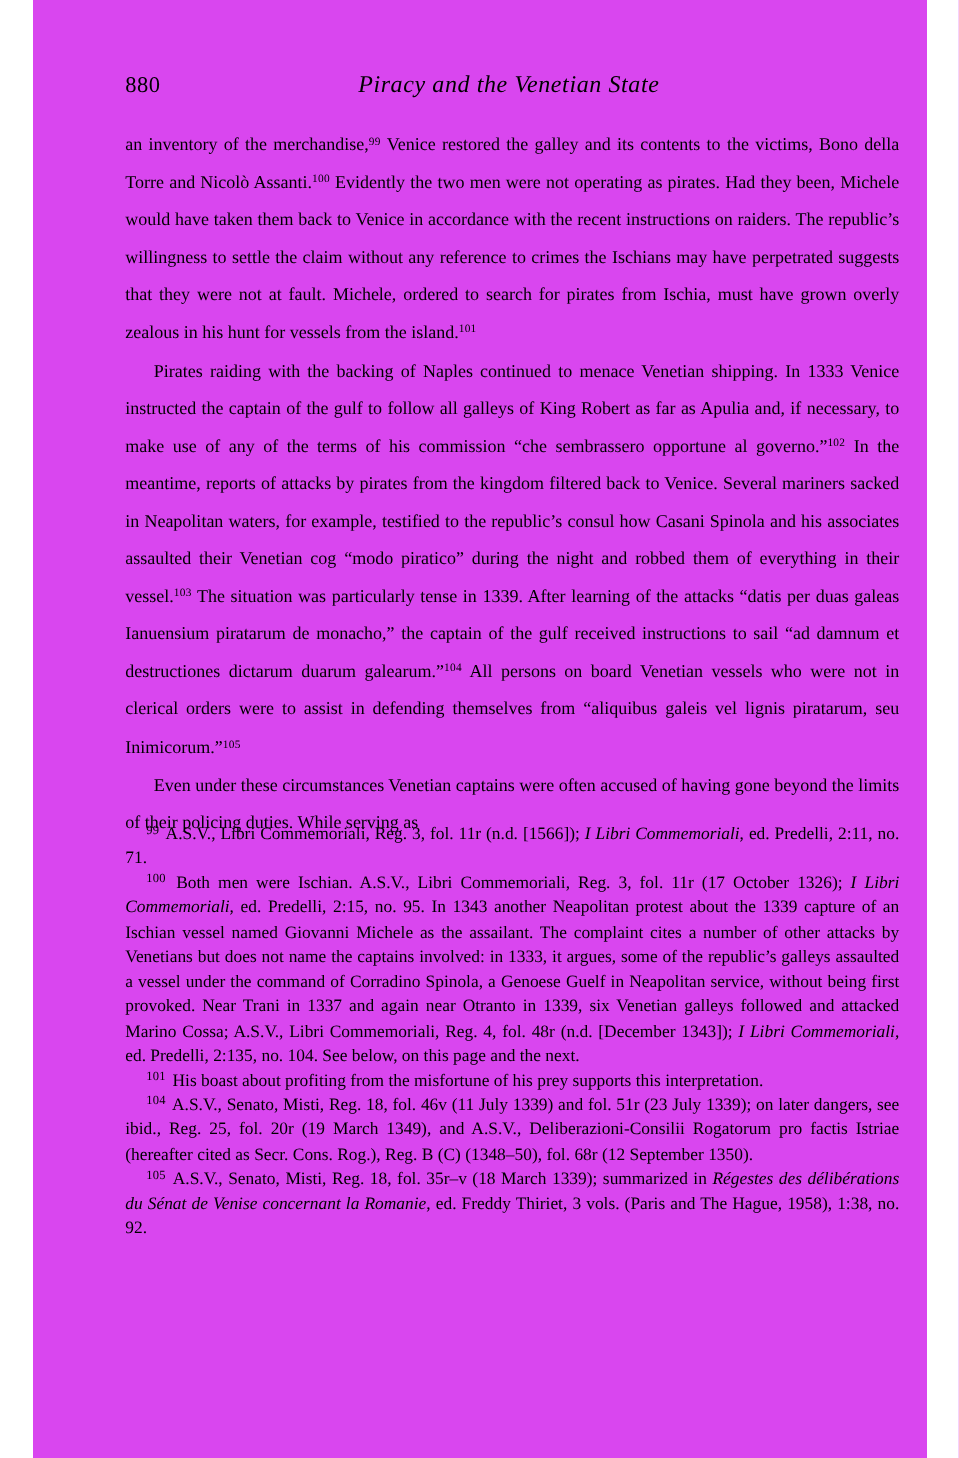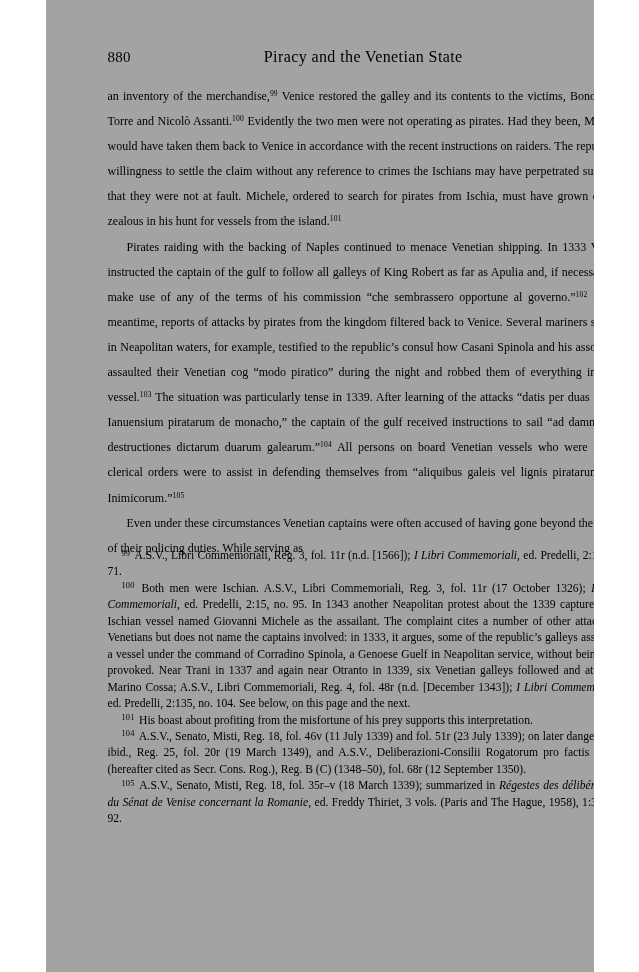--- a/index.html
+++ b/index.html
@@ -6,44 +6,45 @@
     margin: 0;
     padding: 0;
     background: #ffffff;
   }
   body {
     font-family: "Liberation Serif", "DejaVu Serif", serif;
     color: #000000;
   }
   .page {
     position: relative;
-    width: 548px;
+    width: 596px;
     height: 972px;
     margin: 0 auto;
-    background: #a3a3a3;
+    background: #d946ef;
     overflow: hidden;
     box-sizing: border-box;
   }
   .running-head {
     position: absolute;
     top: 48px;
     left: 62px;
     width: 516px;
     height: 22px;
     display: flex;
     align-items: baseline;
   }
   .folio {
     font-size: 15px;
     letter-spacing: 0.3px;
     white-space: nowrap;
   }
   .head-title {
     flex: 1;
     text-align: center;
+    font-style: italic;
     font-size: 16px;
     letter-spacing: 0.4px;
     margin-right: 28px;
   }
   .body-block {
     position: absolute;
     top: 84px;
     left: 62px;
     width: 516px;
   }

